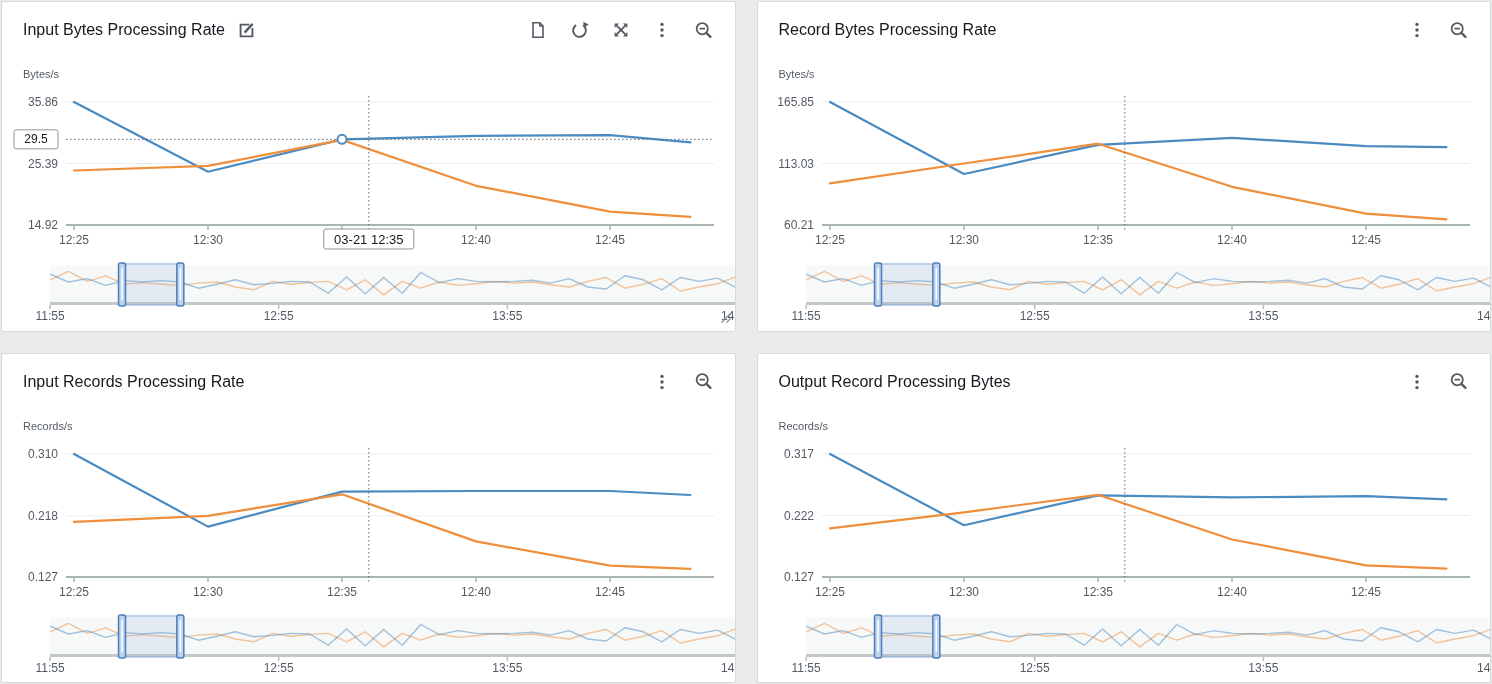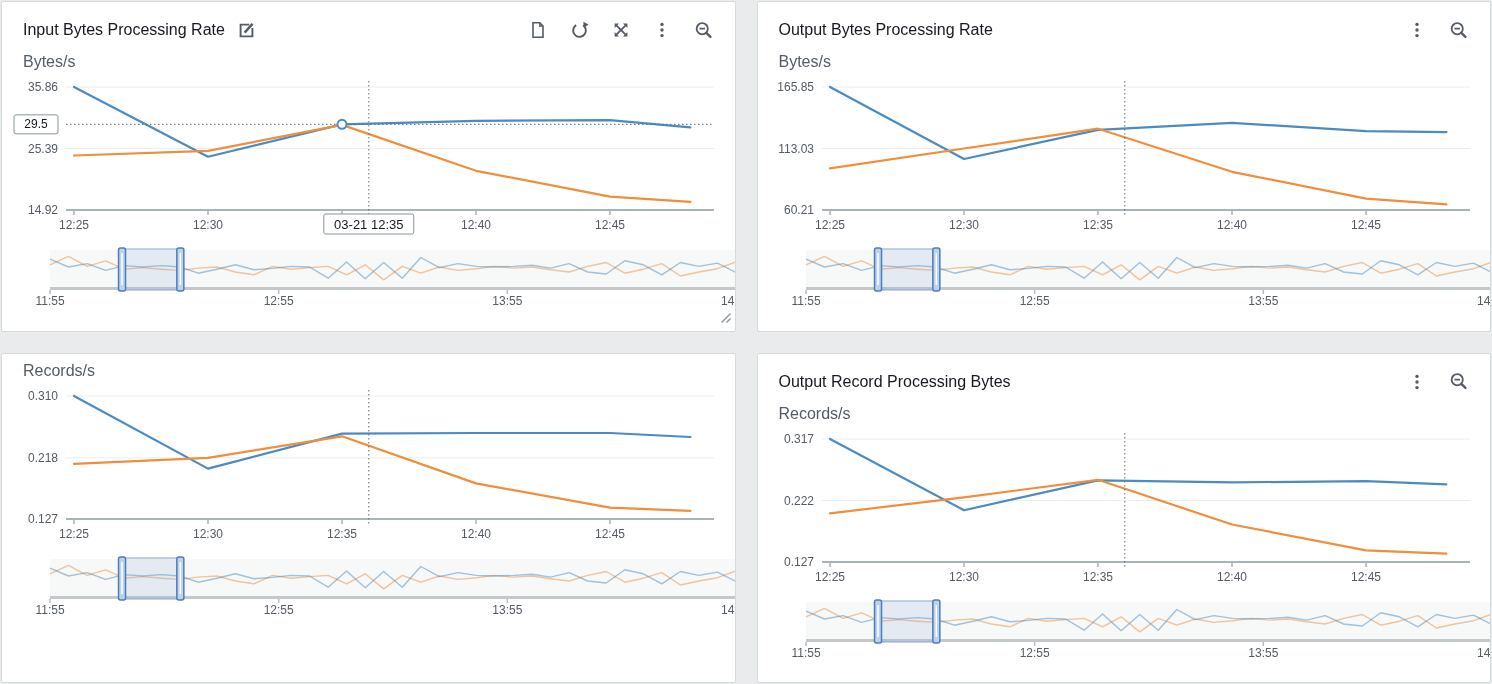--- a/index.html
+++ b/index.html
@@ -40,23 +40,23 @@
   .edit-btn{margin-left:12px;display:inline-flex;cursor:pointer;}
   .toolbar{
     margin-left:auto;
     display:flex;
     align-items:center;
     gap:23px;
   }
   .tbtn{display:inline-flex;cursor:pointer;}
   .tbtn svg, .edit-btn svg{display:block;}
   .unit-label{
-    font-size:16px;
+    font-size:11px;
     color:#545b64;
-    margin:8px 0 0 21px;
+    margin:23px 0 0 21px;
     height:14px;
   }
   svg.main-chart{display:block;margin-top:4px;}
   svg.brush-chart{display:block;margin-top:4px;}
   svg text{font-family:"Liberation Sans", sans-serif;}
   .resize-handle{
     position:absolute;
     right:3px;bottom:3px;
     cursor:nwse-resize;
   }
@@ -164,21 +164,21 @@
     <span class="resize-handle">
       <svg width="14" height="14" viewBox="0 0 14 14">
         <line x1="3.5" y1="12.5" x2="12.5" y2="3.5" stroke="#8d979c" stroke-width="1.4"></line>
         <line x1="8.5" y1="12.5" x2="12.5" y2="8.5" stroke="#8d979c" stroke-width="1.4"></line>
       </svg>
     </span>
   </div>
 
   <div class="panel">
     <div class="panel-header">
-      <span class="panel-title">Output Bytes Processing Rate</span>
+      <span class="panel-title">Record Bytes Processing Rate</span>
       <div class="toolbar">
         <span class="tbtn">
           <svg width="18" height="18" viewBox="0 0 18 18">
             <circle cx="9" cy="3.4" r="1.7" fill="#545b64"></circle>
             <circle cx="9" cy="9" r="1.7" fill="#545b64"></circle>
             <circle cx="9" cy="14.6" r="1.7" fill="#545b64"></circle>
           </svg>
         </span>
         <span class="tbtn">
           <svg width="19" height="19" viewBox="0 0 18 18">
@@ -226,20 +226,39 @@
         <text x="734" y="58" text-anchor="middle" font-size="12" fill="#545b64">14:55</text>
         <rect x="120.03" y="2" width="58.31" height="41" fill="rgba(136,170,214,0.18)" stroke="#88aad6" stroke-width="1"></rect>
         <rect x="116.53" y="1" width="7" height="43" rx="2" fill="#bdd3ec" stroke="#4e7cba" stroke-width="1.5"></rect>
         <line x1="120.03" y1="6" x2="120.03" y2="38" stroke="#ffffff" stroke-width="1.5"></line>
         <rect x="174.84" y="1" width="7" height="43" rx="2" fill="#bdd3ec" stroke="#4e7cba" stroke-width="1.5"></rect>
         <line x1="178.34" y1="6" x2="178.34" y2="38" stroke="#ffffff" stroke-width="1.5"></line>
       </svg>
   </div>
 
   <div class="panel">
+    <div class="panel-header">
+      <span class="panel-title">Input Records Processing Rate</span>
+      <div class="toolbar">
+        <span class="tbtn">
+          <svg width="18" height="18" viewBox="0 0 18 18">
+            <circle cx="9" cy="3.4" r="1.7" fill="#545b64"></circle>
+            <circle cx="9" cy="9" r="1.7" fill="#545b64"></circle>
+            <circle cx="9" cy="14.6" r="1.7" fill="#545b64"></circle>
+          </svg>
+        </span>
+        <span class="tbtn">
+          <svg width="19" height="19" viewBox="0 0 18 18">
+            <circle cx="7.8" cy="7.3" r="5.3" fill="none" stroke="#545b64" stroke-width="1.7"></circle>
+            <line x1="11.7" y1="11.2" x2="15.6" y2="15.1" stroke="#545b64" stroke-width="2.2" stroke-linecap="round"></line>
+            <line x1="5.2" y1="7.3" x2="10.4" y2="7.3" stroke="#545b64" stroke-width="1.7"></line>
+          </svg>
+        </span>
+      </div>
+    </div>
     <div class="unit-label">Records/s</div>
     <svg class="main-chart" id="chart-2" width="740" height="172">
         <line x1="64" y1="16" x2="712" y2="16" stroke="#eaeded" stroke-width="1"></line>
         <text x="56" y="20" text-anchor="end" font-size="12" fill="#545b64">0.310</text>
         <line x1="64" y1="77.8360655737705" x2="712" y2="77.8360655737705" stroke="#eaeded" stroke-width="1"></line>
         <text x="56" y="81.8360655737705" text-anchor="end" font-size="12" fill="#545b64">0.218</text>
         <text x="56" y="143" text-anchor="end" font-size="12" fill="#545b64">0.127</text>
         <line x1="64" y1="139" x2="712" y2="139" stroke="#a9b4b6" stroke-width="2"></line>
         <line x1="72" y1="139" x2="72" y2="144" stroke="#a9b4b6" stroke-width="1.5"></line>
         <text x="72" y="158" text-anchor="middle" font-size="12" fill="#545b64">12:25</text>

